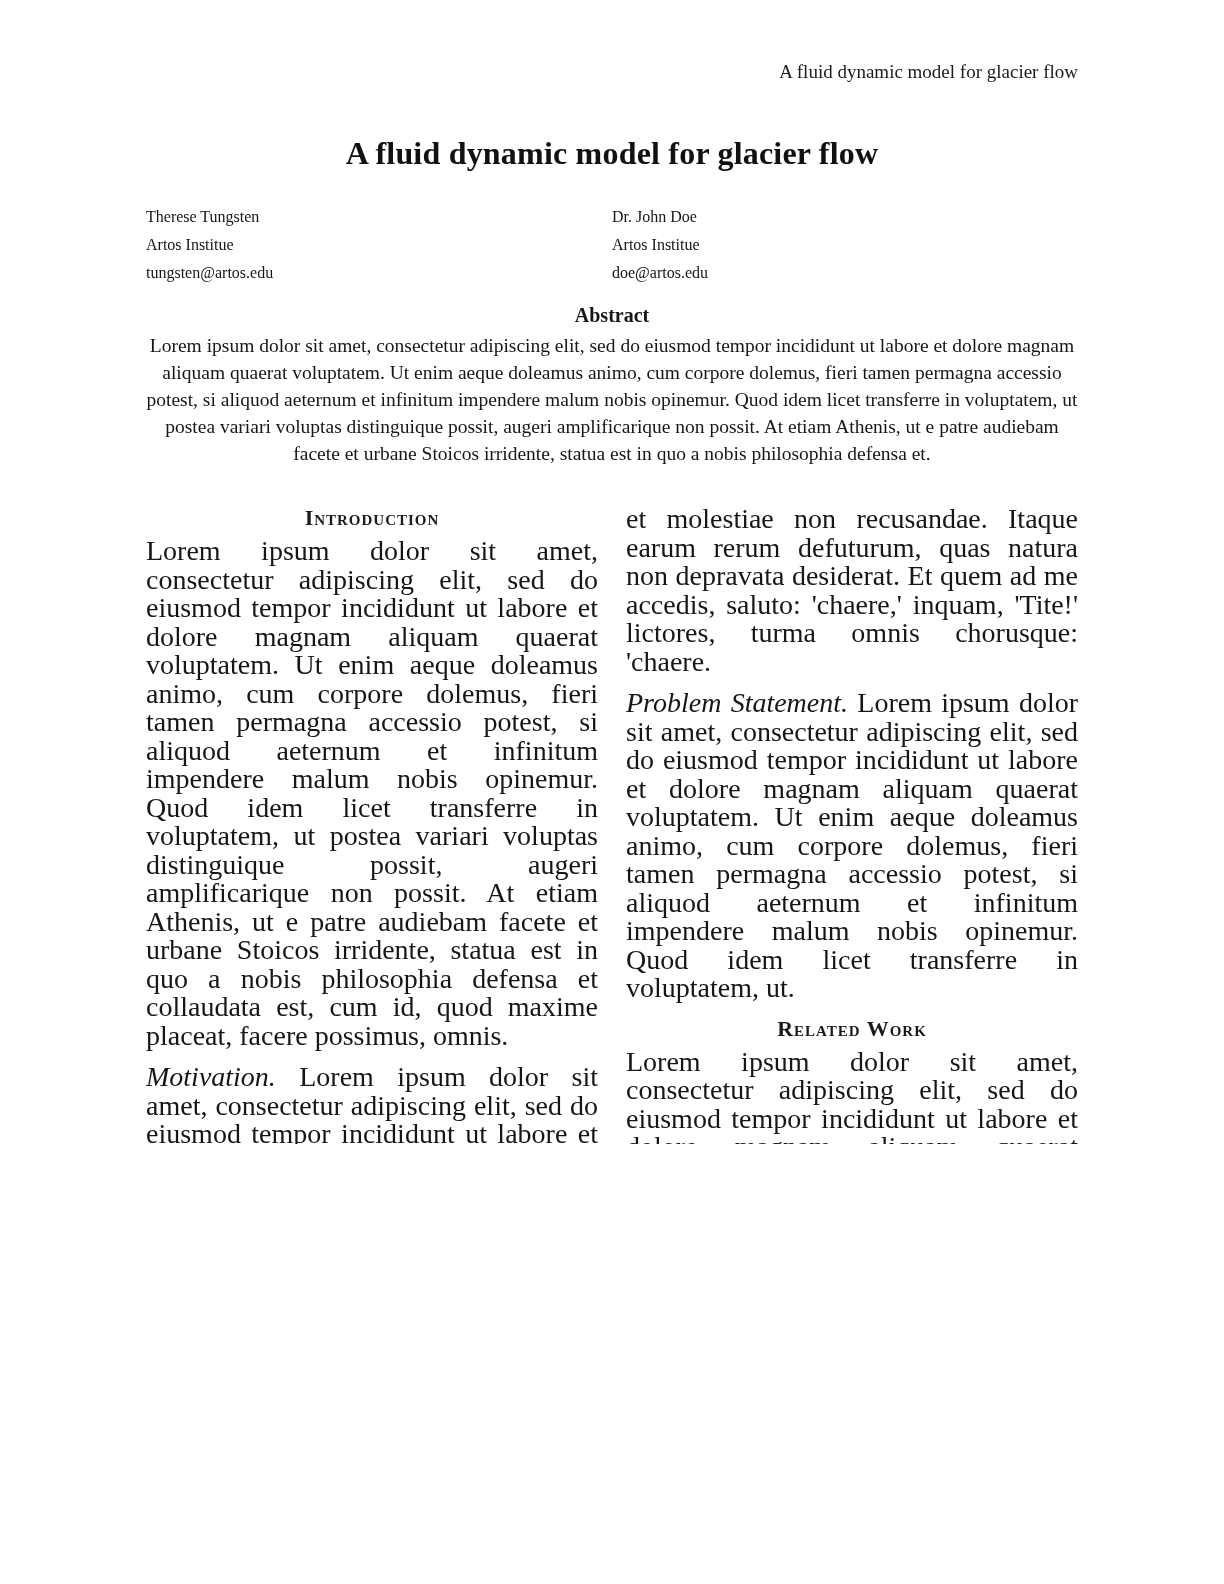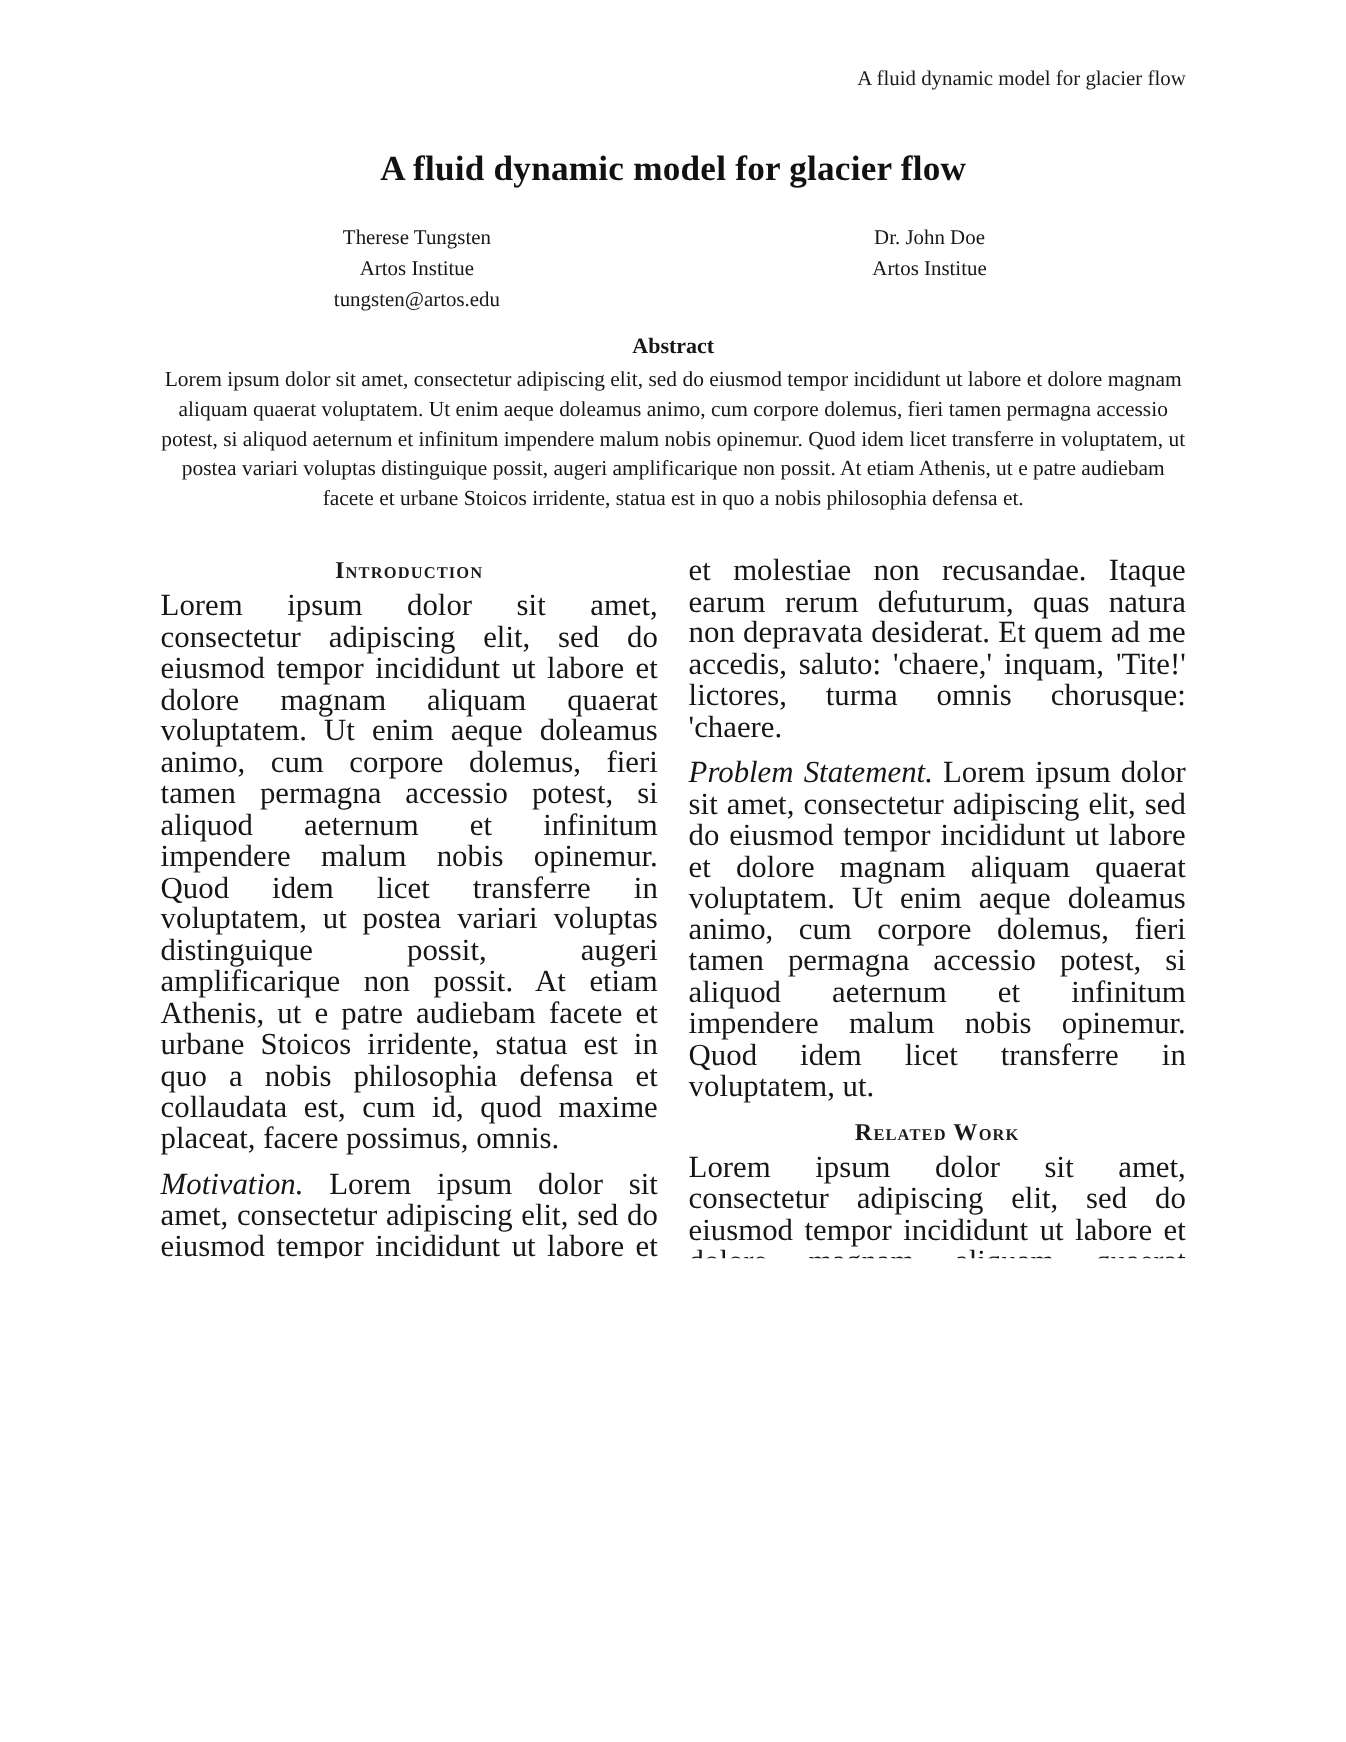--- a/index.html
+++ b/index.html
@@ -30,22 +30,21 @@
     font-weight: bold;
     letter-spacing: 0.2px;
     color: #111111;
   }
   .authors {
     display: flex;
     margin-top: 30px;
   }
   .author {
     flex: 1 1 0;
-    text-align: center;
-    font-size: 19px;
+    font-size: 16px;
     line-height: 28px;
   }
   .abstract-heading {
     margin-top: 17px;
     text-align: center;
     font-size: 20px;
     line-height: 22px;
     font-weight: bold;
   }
   .abstract-text {
@@ -106,20 +105,21 @@
 
   <div class="authors">
     <div class="author">
       <div>Therese Tungsten</div>
       <div>Artos Institue</div>
       <div>tungsten@artos.edu</div>
     </div>
     <div class="author">
       <div>Dr. John Doe</div>
       <div>Artos Institue</div>
+      <div>doe@artos.edu</div>
     </div>
   </div>
 
   <div class="abstract-heading">Abstract</div>
 
   <div class="abstract-text">Lorem ipsum dolor sit amet, consectetur adipiscing elit, sed do eiusmod tempor incididunt ut labore et dolore magnam aliquam quaerat voluptatem. Ut enim aeque doleamus animo, cum corpore dolemus, fieri tamen permagna accessio potest, si aliquod aeternum et infinitum impendere malum nobis opinemur. Quod idem licet transferre in voluptatem, ut postea variari voluptas distinguique possit, augeri amplificarique non possit. At etiam Athenis, ut e patre audiebam facete et urbane Stoicos irridente, statua est in quo a nobis philosophia defensa et.</div>
 
   <div class="columns">
 
     <div class="col">

